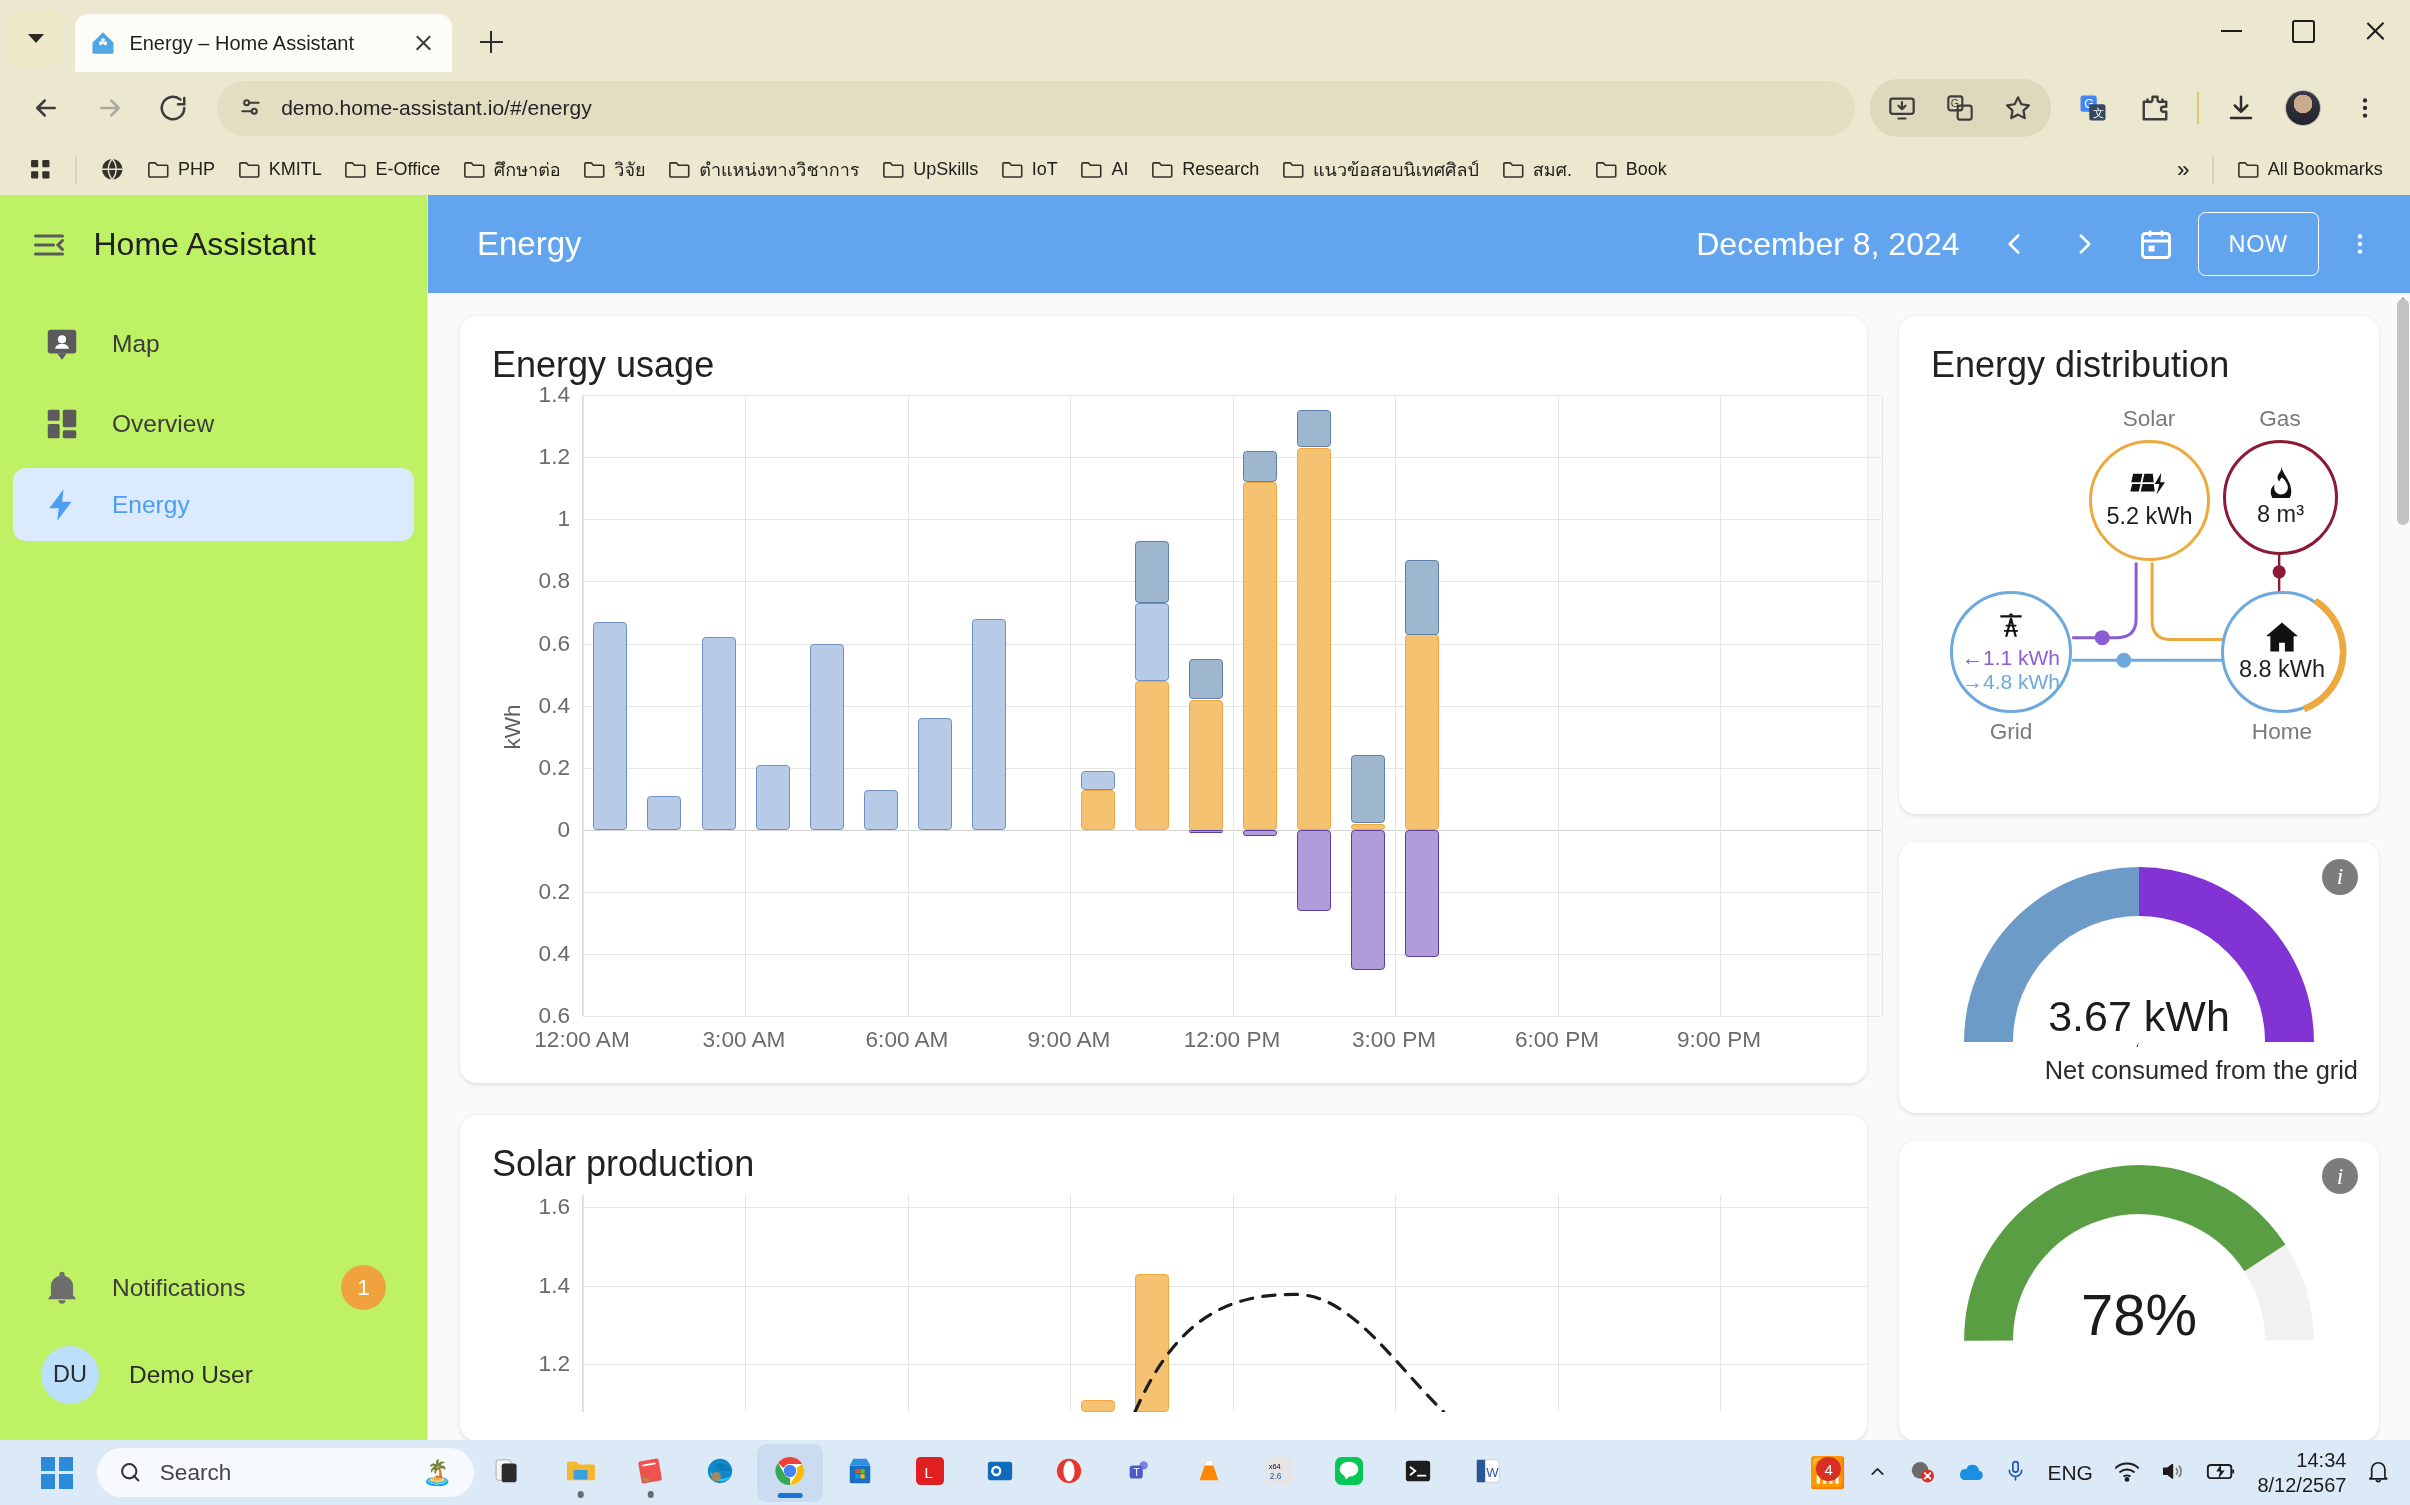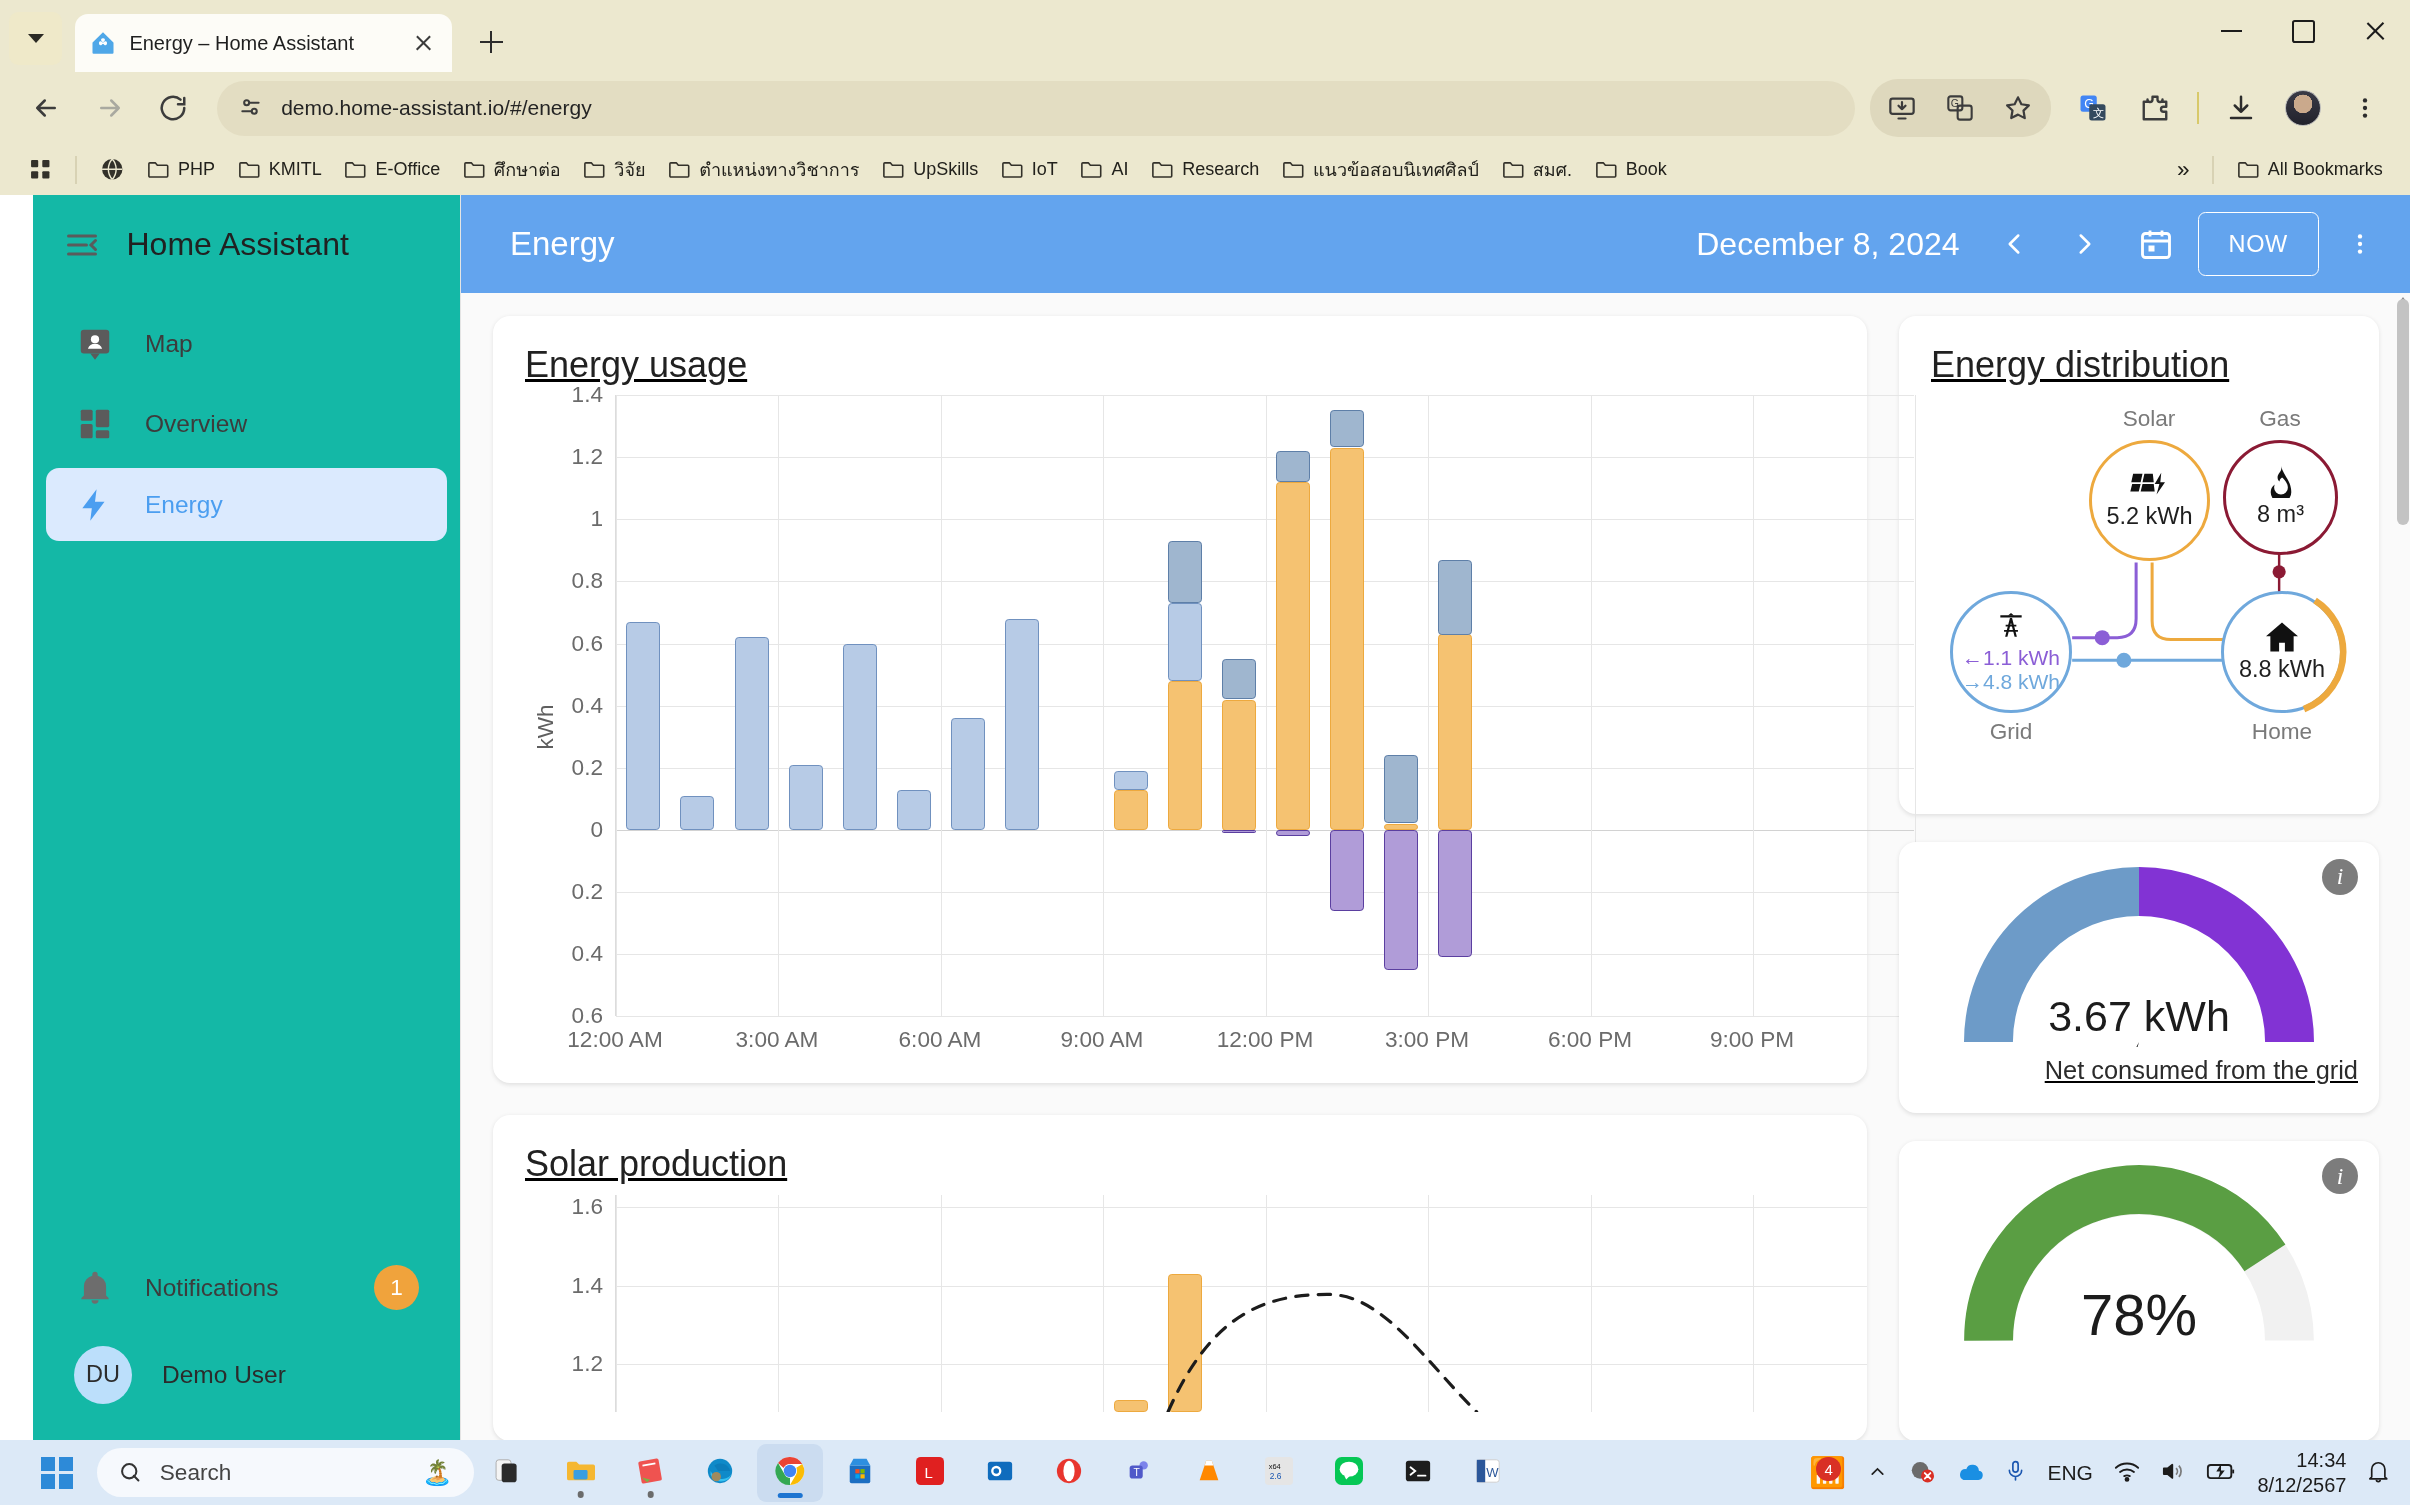--- a/index.html
+++ b/index.html
@@ -57,42 +57,42 @@
 
   .bookmarks { height:51px; display:flex; align-items:center; gap:0px; padding:0 17px; font-size:18px; color:#22211c; }
   .bm { display:flex;align-items:center;gap:8.5px;padding:5.6px 11.3px;border-radius:7.5px;white-space:nowrap; }
   .bm-folder { width:22.6px;height:19px;flex:0 0 22.6px; }
   .bm-sep { width:1.9px;height:28px;background:#d8d2b4;margin:0 11.3px; }
   .bm-right { margin-left:auto; display:flex;align-items:center; }
 
   
   .ha { flex:1; display:flex; background:#ffffff; overflow:hidden; position:relative; }
 
-  .ha-sidebar { width:428px; flex:0 0 428px; background:#14b8a6; border-right:0.9px solid #e4e4e4; display:flex; flex-direction:column;margin-left:33px; }
+  .ha-sidebar { width:428px; flex:0 0 428px; background:#bef264; border-right:0.9px solid #e4e4e4; display:flex; flex-direction:column; }
   .ha-sb-top { height:99px; display:flex; align-items:center; gap:24.5px; padding:0 28px; }
   .ha-logo-title { font-size:32px; color:#212121; font-weight:400; }
   .ha-nav { padding:13px 13px 0 13px; display:flex; flex-direction:column; gap:7.5px; }
   .ha-nav-item { height:73px; border-radius:13px; display:flex; align-items:center; gap:30px; padding:0 28px; color:#3c3c3c; font-size:24.5px; }
   .ha-nav-item.active { background:#dbeafe; color:#4b9ef0; }
   .ha-nav-icon { width:41px; height:41px; flex:0 0 41px; display:flex;align-items:center;justify-content:center; }
   .ha-sb-bottom { margin-top:auto; padding:0 13px 26px 13px; display:flex;flex-direction:column; gap:5.6px;}
   .ha-notif { height:81px; display:flex;align-items:center;gap:30px;padding:0 28px;font-size:24.5px;color:#3c3c3c; }
   .badge { margin-left:auto; width:45px;height:45px;border-radius:50%;background:#f0a33c;color:#fff;font-size:22.6px;display:flex;align-items:center;justify-content:center; }
   .ha-user { height:81px; display:flex;align-items:center;gap:30px;padding:0 28px;font-size:24.5px;color:#2b2b2b; }
   .ha-avatar { width:58px;height:58px;border-radius:50%;background:#bcdffb;color:#2c2c2c;font-size:23.5px;display:flex;align-items:center;justify-content:center;flex:0 0 58px;}
 
   .ha-main { flex:1; display:flex; flex-direction:column; min-width:0; }
   .ha-appbar { height:98px; background:#63a4ee; display:flex; align-items:center; padding:0 21px 0 49px; color:#fff; flex:0 0 98px; }
   .ha-appbar-title { font-size:33px; font-weight:400; }
   .ha-appbar-right { margin-left:auto; display:flex; align-items:center; gap:11.3px; }
   .ha-date { font-size:32px; margin-right:13px; }
   .ab-btn { width:60px;height:60px;border-radius:50%;display:flex;align-items:center;justify-content:center; }
   .now-btn { height:64px; min-width:121px; border:1.9px solid #fff; border-radius:7.5px; color:#fff; font-size:23.5px; display:flex;align-items:center;justify-content:center; letter-spacing:0.6px; }
 
-  .ha-content { flex:1; display:flex; gap:32px; padding:22.6px 32px 0 32px; background:#fafafa; overflow:hidden; position:relative;text-decoration:underline; }
+  .ha-content { flex:1; display:flex; gap:32px; padding:22.6px 32px 0 32px; background:#fafafa; overflow:hidden; position:relative; }
   .col-left { flex:1; display:flex; flex-direction:column; gap:32px; min-width:0; }
   .col-right { width:480px; flex:0 0 480px; display:flex; flex-direction:column; gap:28px; }
 
   .card { background:#fff; border-radius:17px; box-shadow:0 1.9px 4.7px rgba(0,0,0,.10); padding:28px 32px; }
   .card-title { font-size:36px; color:#212121; font-weight:400; margin-bottom:9.4px; }
 
   
   .chart-wrap { position:relative; }
   .ylabel-rot {
     position:absolute; left:-1.9px; top:50%; transform:translateY(-50%) rotate(-90deg);

